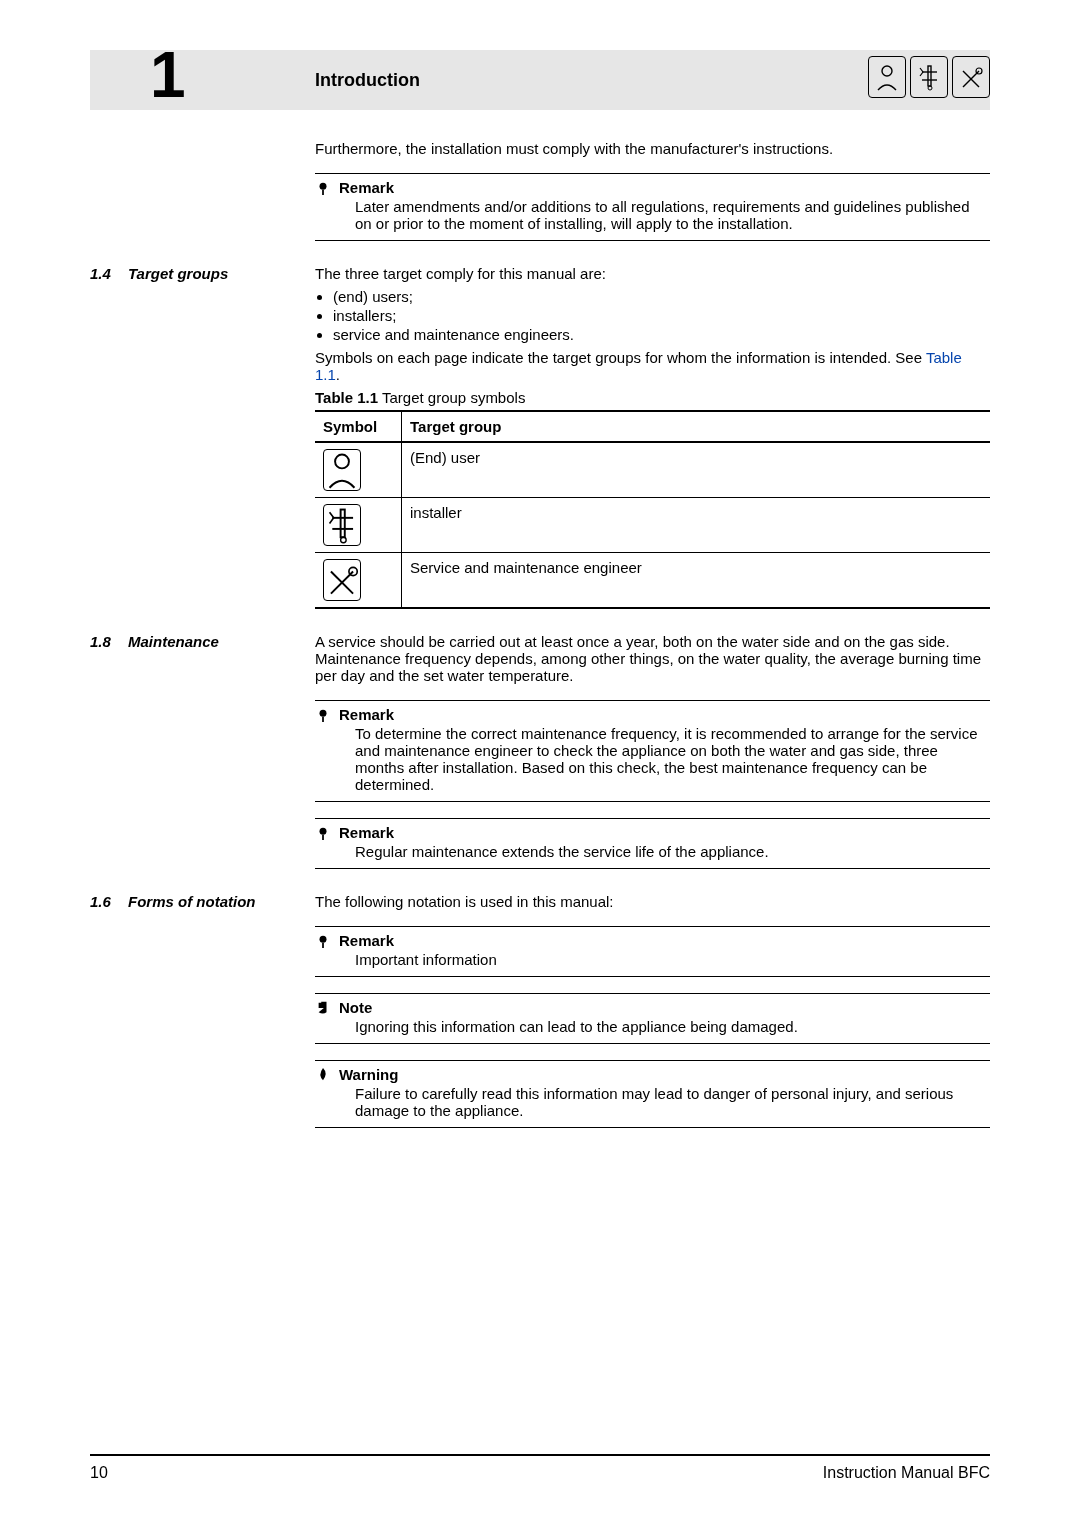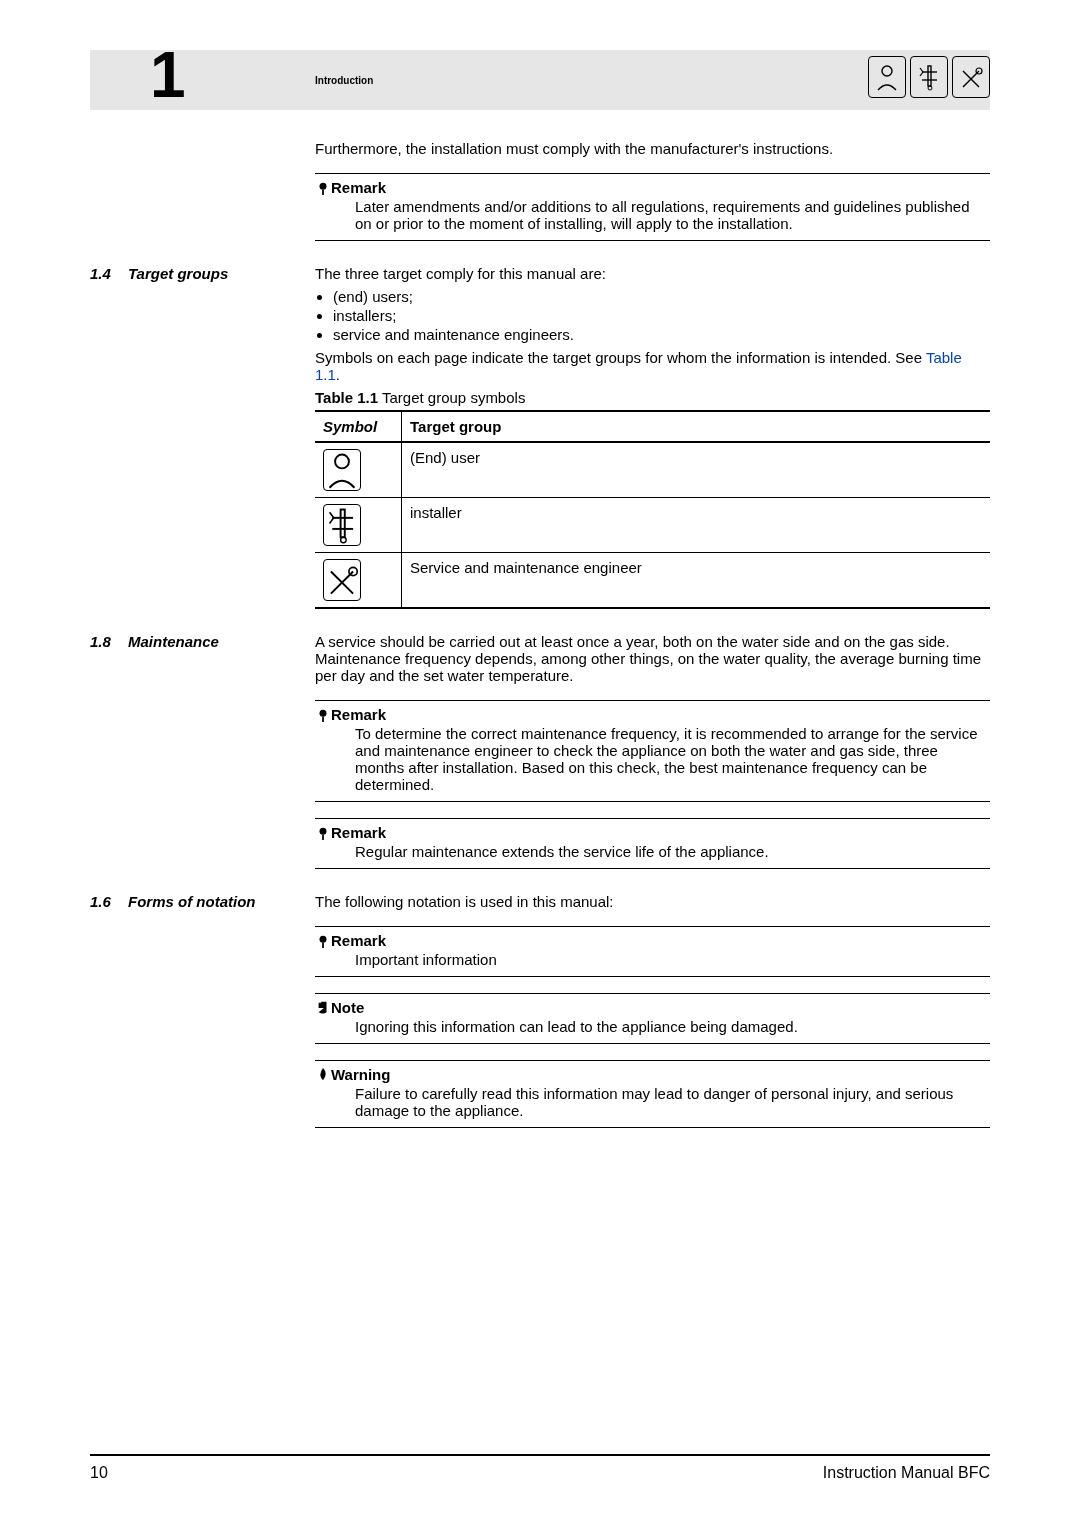--- a/index.html
+++ b/index.html
@@ -26,21 +26,21 @@
   }
   .chapter-num {
     font-size: 64px;
     font-weight: bold;
     position: absolute;
     left: 60px;
     top: -12px;
   }
   .chapter-title {
     font-weight: bold;
-    font-size: 10px;
+    font-size: 18px;
     margin-left: 225px;
   }
   .header-icons {
     position: absolute;
     right: 90px;
     top: 56px;
     display: flex;
     gap: 4px;
   }
   .icon-box {
@@ -90,40 +90,39 @@
     font-weight: bold;
   }
   table.sym td {
     border-bottom: 1px solid #000;
     padding: 6px 8px;
     vertical-align: top;
   }
   table.sym th:first-child, table.sym td:first-child {
     width: 70px;
     border-right: 1px solid #000;
-    font-style: italic;
   }
   table.sym tr:last-child td { border-bottom: 2px solid #000; }
   .sym-cell-icon {
     width: 36px; height: 40px;
     border: 1px solid #000;
     border-radius: 4px;
     display:flex; align-items:center; justify-content:center;
   }
   .callout {
     border-top: 1.5px solid #000;
     border-bottom: 1.5px solid #000;
     padding: 4px 0 8px 0;
     margin-top: 16px;
   }
   .callout .c-head {
     font-weight: bold;
     display: flex;
     align-items: center;
-    gap: 0;
+    gap: 8px;
   }
   .callout .c-body {
     margin-left: 40px;
     margin-top: 2px;
   }
   .c-mark { width: 16px; display:inline-flex; justify-content:center; }
   .footer {
     position: absolute;
     bottom: 46px;
     left: 90px;

